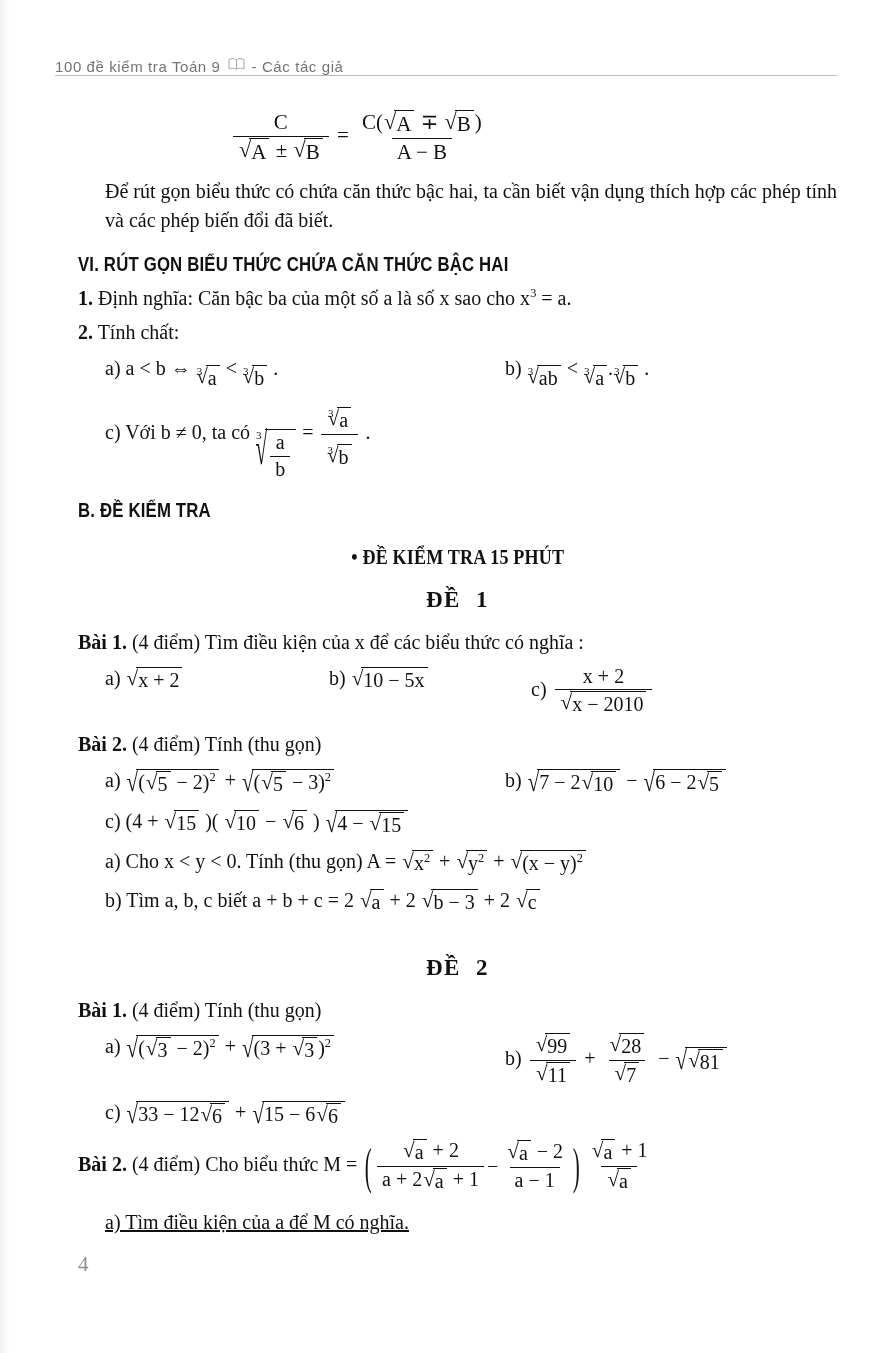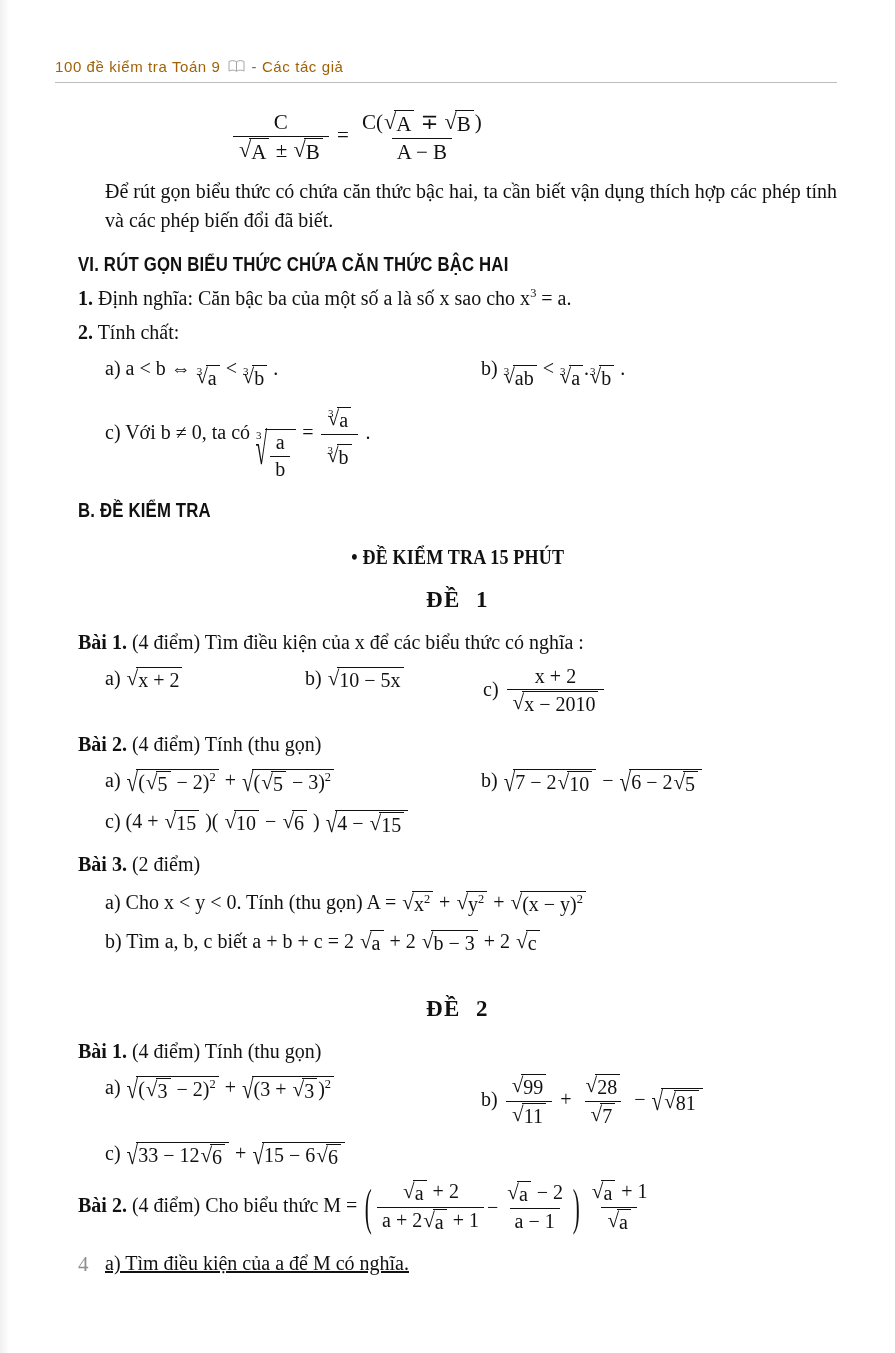--- a/index.html
+++ b/index.html
@@ -7,41 +7,41 @@
     position:relative; width:895px; height:1353px; background:#ffffff;
     font-family:"Liberation Serif", serif; color:#111; overflow:hidden;
   }
   .page::before{ content:""; position:absolute; left:0; top:0; bottom:0; width:10px;
     background:linear-gradient(90deg, rgba(0,0,0,0.06), rgba(0,0,0,0)); pointer-events:none; }
 
   
   .hdr {
     position:absolute; top:58px; left:55px; right:58px;
     font-family:"Liberation Sans", sans-serif; font-size:15px; letter-spacing:.6px;
-    color:#a16207; padding-bottom:7px; border-bottom:1px solid #bcbcbc;
-    display:flex; align-items:center; gap:7px; white-space:nowrap;
+    color:#737373; border-bottom:1px solid #bcbcbc;
+    display:flex; gap:7px; white-space:nowrap;
   }
   .hdr svg { display:block; }
 
   
   .content { position:absolute; top:96px; left:78px; right:58px; font-size:20px; line-height:1.35; }
 
   .blk { margin:6px 0; }
   .h1 { font-family:"Liberation Sans", sans-serif; font-weight:bold; font-size:19.5px; margin:16px 0 6px; }
   .h1 .cond, .hcenter .cond { display:inline-block; transform:scaleX(.86); transform-origin:0 50%; white-space:nowrap; letter-spacing:.2px; }
   .hcenter { text-align:center; margin:20px 0 6px; font-family:Liberation Serif, serif; font-weight:bold; font-size:21px; }
   .hcenter .cond { transform-origin:50% 50%; }
   .de { text-align:center; font-weight:bold; font-size:23px; letter-spacing:1.5px; word-spacing:8px; margin:12px 0 10px; }
   .para { text-align:justify; margin:4px 0 8px 27px; line-height:1.47; }
   .numline { margin:7px 0; }
   .mathline { margin:11px 0 11px 27px; }
   .bai { margin:14px 0 7px; }
   .blabel { font-weight:bold; }
   .bnote { }
-  .row { display:flex; margin:9px 0 9px 27px; align-items:flex-start; }
+  .row { display:flex; margin:9px 0 9px 27px; align-items:flex-start;gap:24px; }
   .row.n3 > div:nth-child(1){ width:200px; } .row.n3 > div:nth-child(2){ width:178px; }
   .row.n2 > div:nth-child(1){ width:376px; }
   .formula { margin:14px 0 12px 152px; font-size:21px; }
 
   .blk-7  { margin:8px 0 16px 27px; }
   .blk-19 { margin-top:38px; }
   .blk-23 { margin:8px 0 10px; }
   .blk-24 { margin-top:16px;text-decoration:underline; }
 
   
@@ -203,21 +203,20 @@
         </span>  −  <span class="sqrt">
           <span class="rsign">√</span>
           <span class="rbar">6</span>
         </span> ) <span class="sqrt">
           <span class="rsign semi">√</span>
           <span class="rbar">4 − <span class="sqrt">
               <span class="rsign">√</span>
               <span class="rbar">15</span>
             </span></span>
         </span></div>
-      <div class="blk bai blk-16"><span class="blabel">Bài 3. </span><span class="bnote">(2 điểm)</span></div>
       <div class="blk mathline blk-17">a) Cho x &lt; y &lt; 0. Tính (thu gọn) A =  <span class="sqrt">
           <span class="rsign">√</span>
           <span class="rbar">x<sup class="msup">2</sup></span>
         </span>  +  <span class="sqrt">
           <span class="rsign">√</span>
           <span class="rbar">y<sup class="msup">2</sup></span>
         </span>  +  <span class="sqrt">
           <span class="rsign">√</span>
           <span class="rbar">(x − y)<sup class="msup">2</sup></span>
         </span></div>

